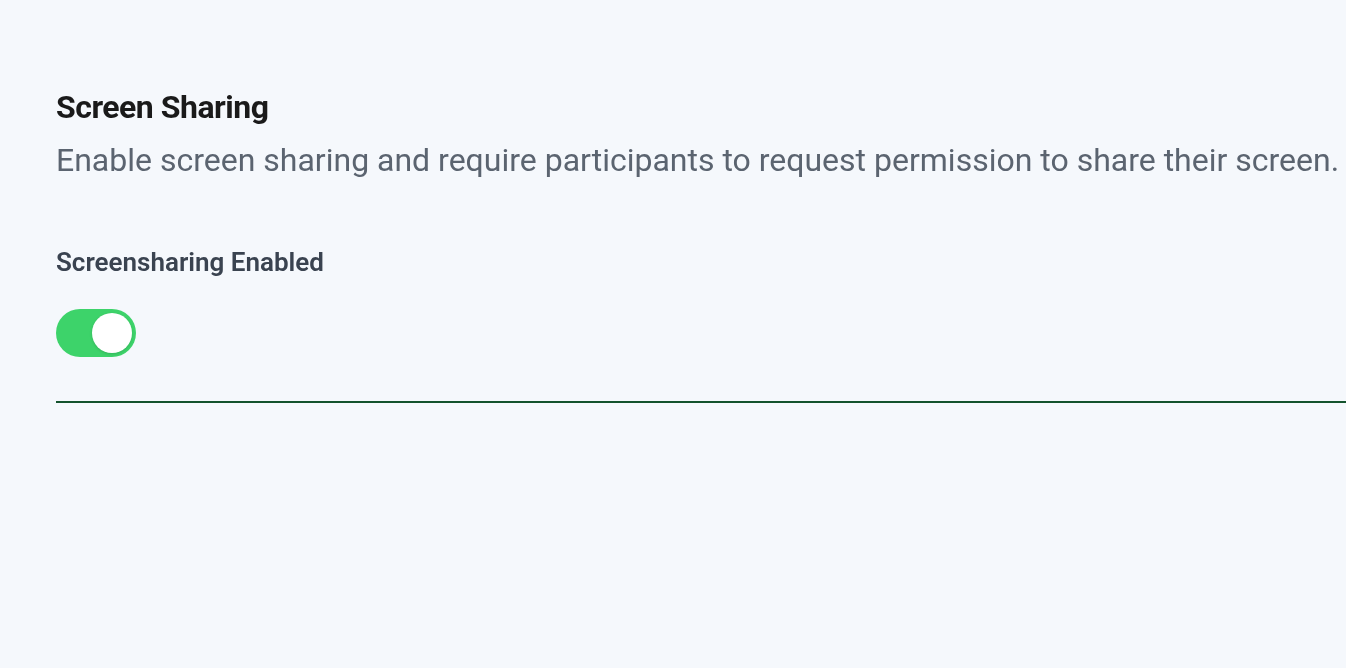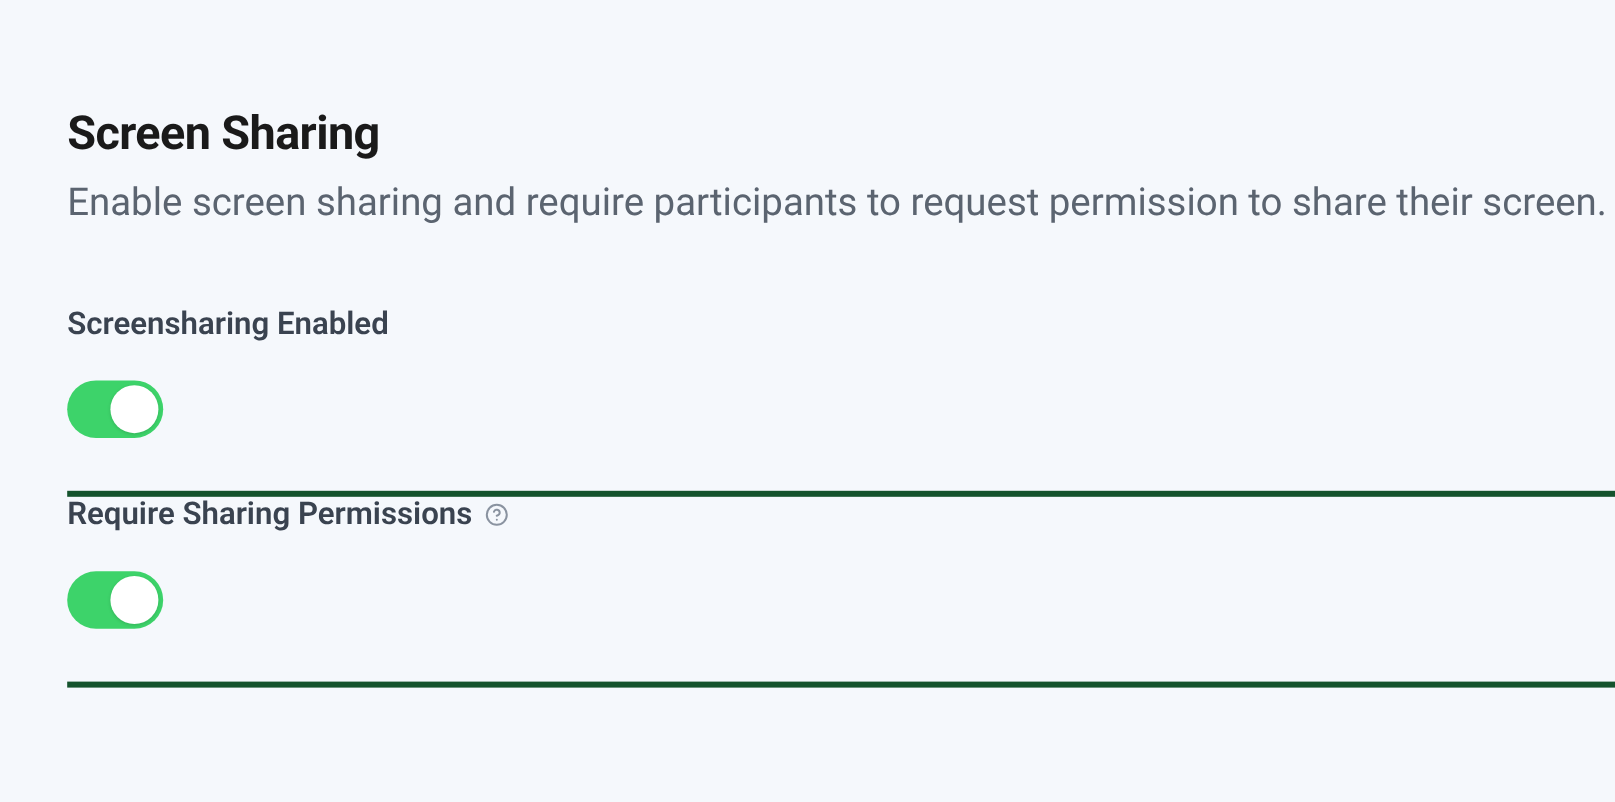--- a/index.html
+++ b/index.html
@@ -11,35 +11,36 @@
       font-family: -apple-system, BlinkMacSystemFont, "Segoe UI", Roboto, "Helvetica Neue", Arial, sans-serif;
       background-color: #f5f8fc;
       width: 1346px;
       height: 668px;
       overflow: hidden;
     }
     .container {
       padding: 88px 0 0 56px;
     }
     .section-title {
-      font-size: 39px;
+      font-size: 32px;
       font-weight: 700;
       color: #1a1a1a;
       margin-bottom: 12px;
       letter-spacing: -0.5px;
     }
     .section-description {
       font-size: 32px;
       color: #5b6470;
       margin-bottom: 64px;
       line-height: 1.4;
     }
     .setting-row {
       padding-bottom: 44px;
-      border-bottom: 5px solid #14532d;
+      margin-bottom: 44px;
+      border-bottom: 2px solid #14532d;
       padding-right: 12px;
     }
     .setting-label {
       font-size: 26px;
       font-weight: 600;
       color: #3a4350;
       margin-bottom: 32px;
       display: flex;
       align-items: center;
       gap: 10px;
@@ -86,28 +87,13 @@
 
   <div class="setting-row">
     <div class="setting-label">
       <span>Screensharing Enabled</span>
     </div>
     <div class="toggle">
       <div class="toggle-knob"></div>
     </div>
   </div>
 
-  <div class="setting-row">
-    <div class="setting-label">
-      <span>Require Sharing Permissions</span>
-      <span class="help-icon">
-        <svg viewBox="0 0 24 24" fill="none" stroke="currentColor" stroke-width="2" stroke-linecap="round" stroke-linejoin="round">
-          <circle cx="12" cy="12" r="10"></circle>
-          <path d="M9.09 9a3 3 0 0 1 5.83 1c0 2-3 3-3 3"></path>
-          <line x1="12" y1="17" x2="12.01" y2="17"></line>
-        </svg>
-      </span>
-    </div>
-    <div class="toggle">
-      <div class="toggle-knob"></div>
-    </div>
-  </div>
 </div>
 
 </body></html>

